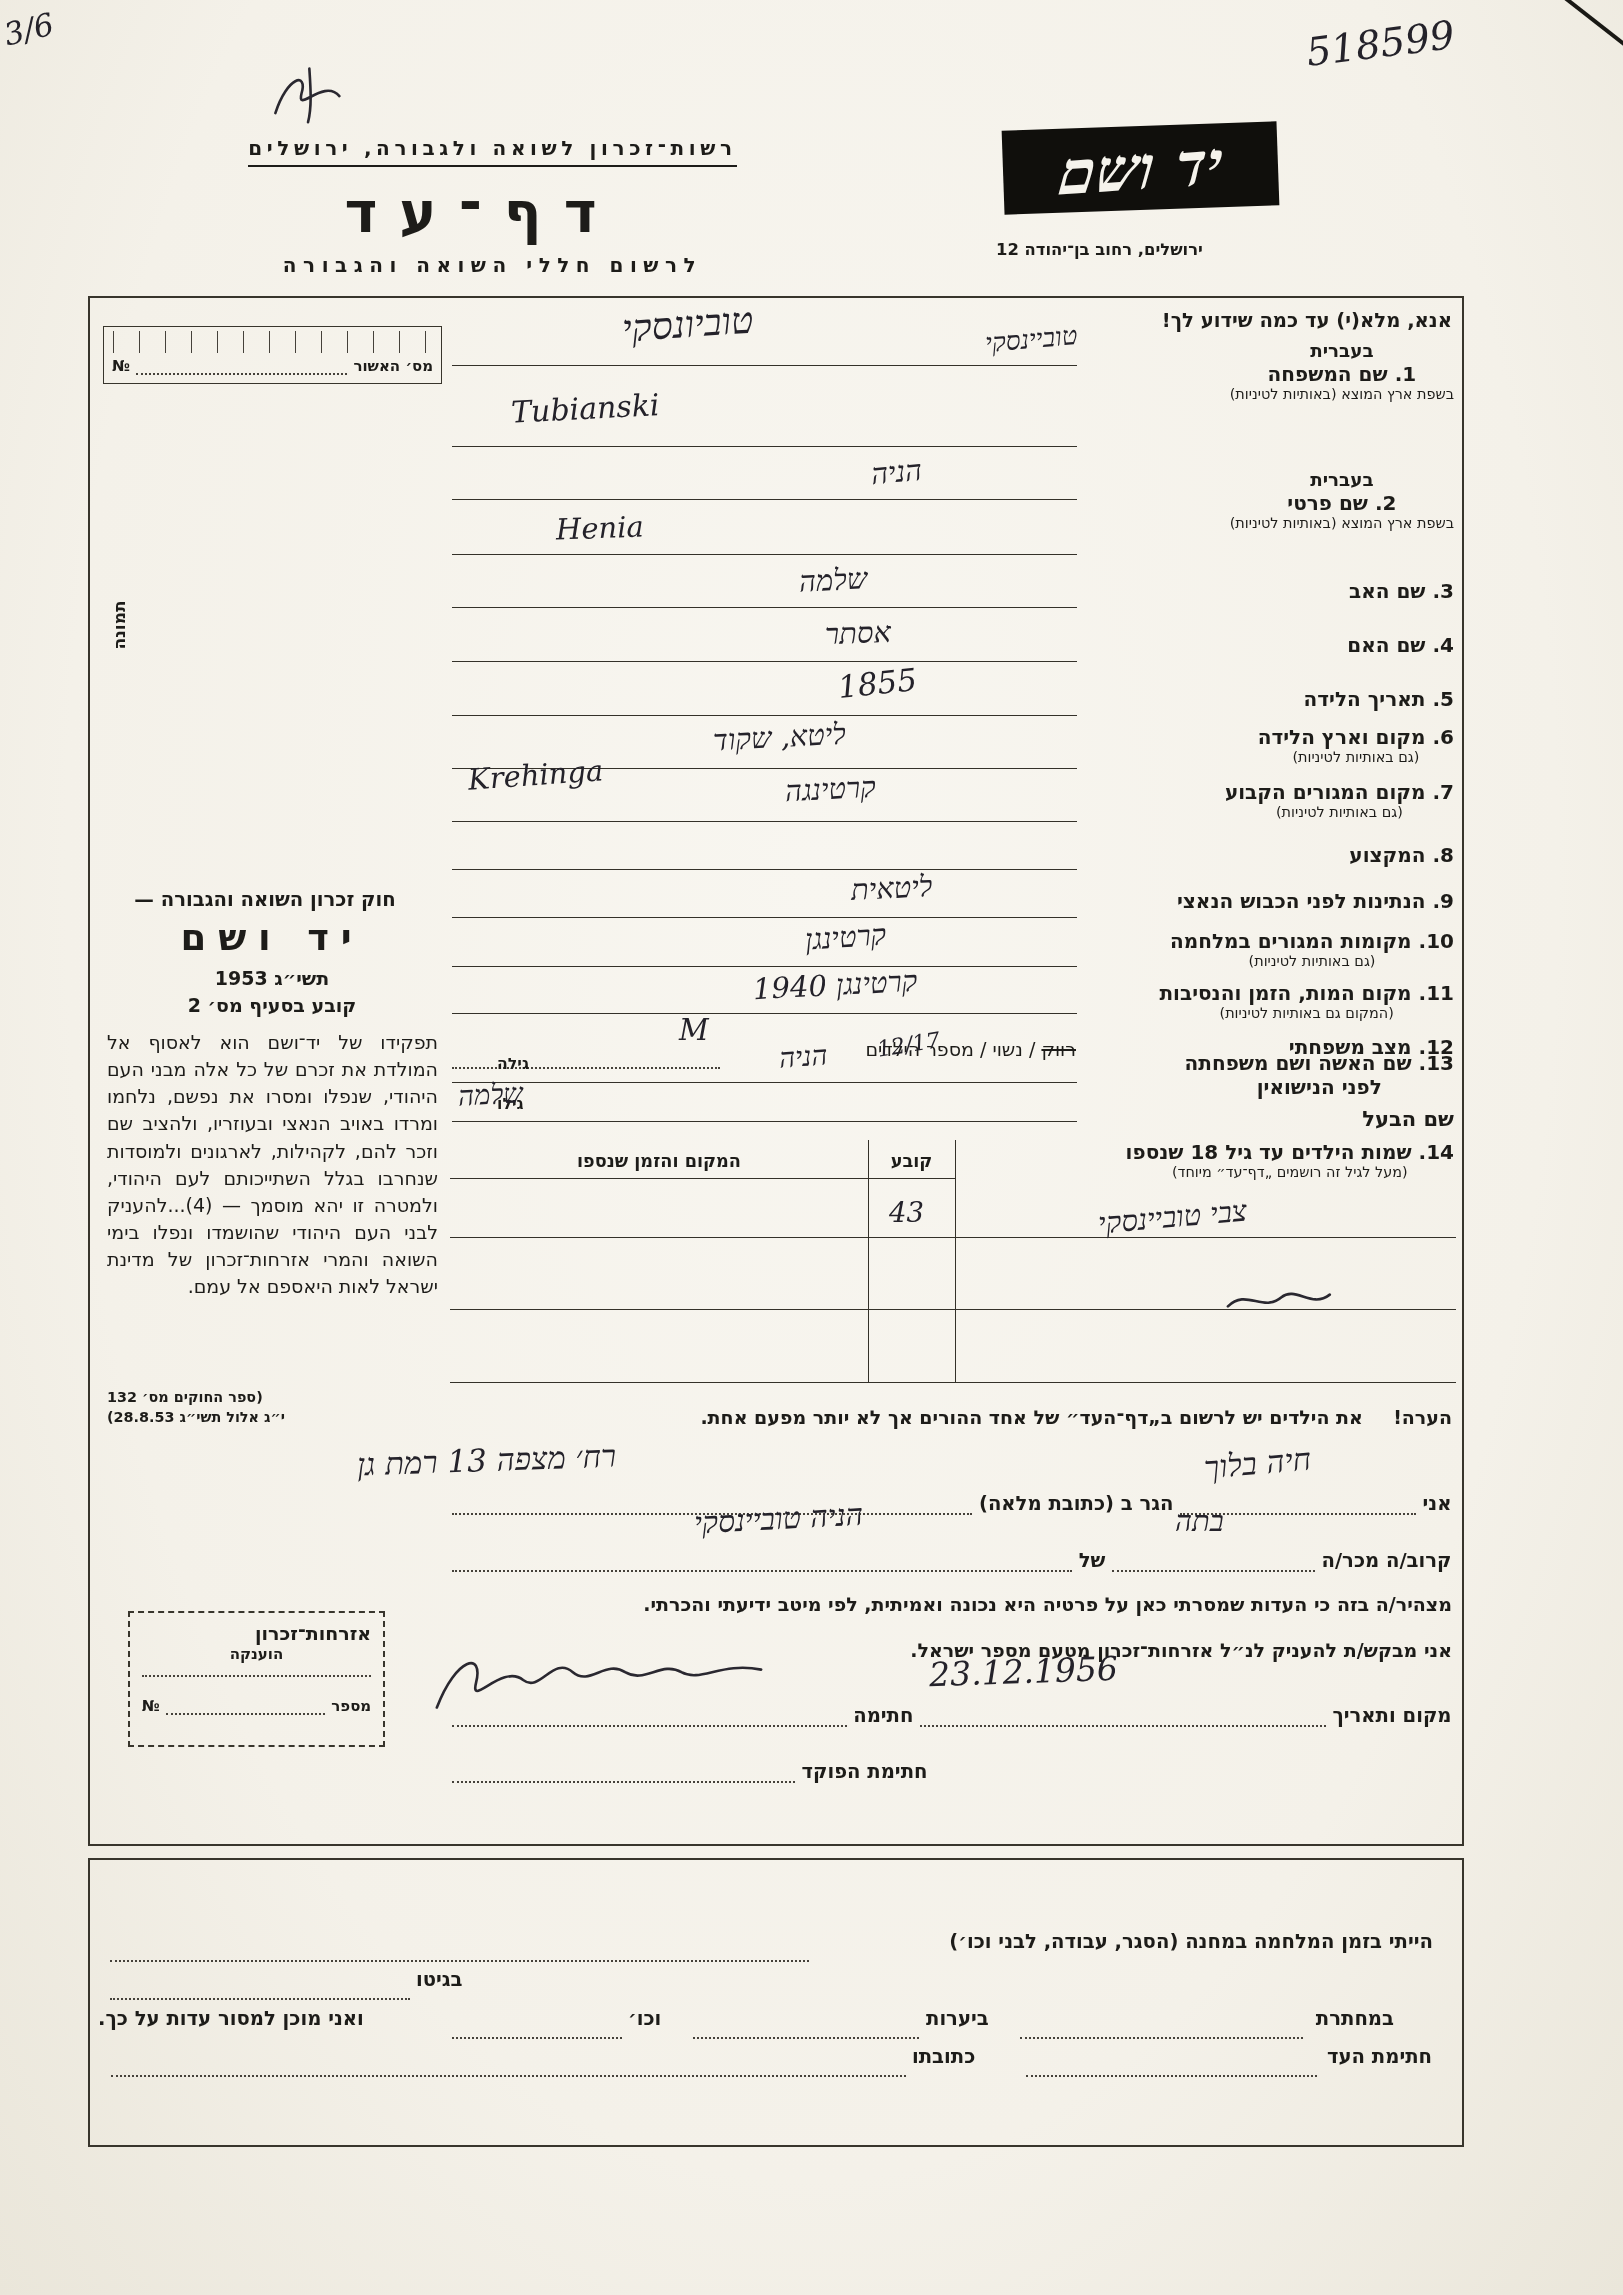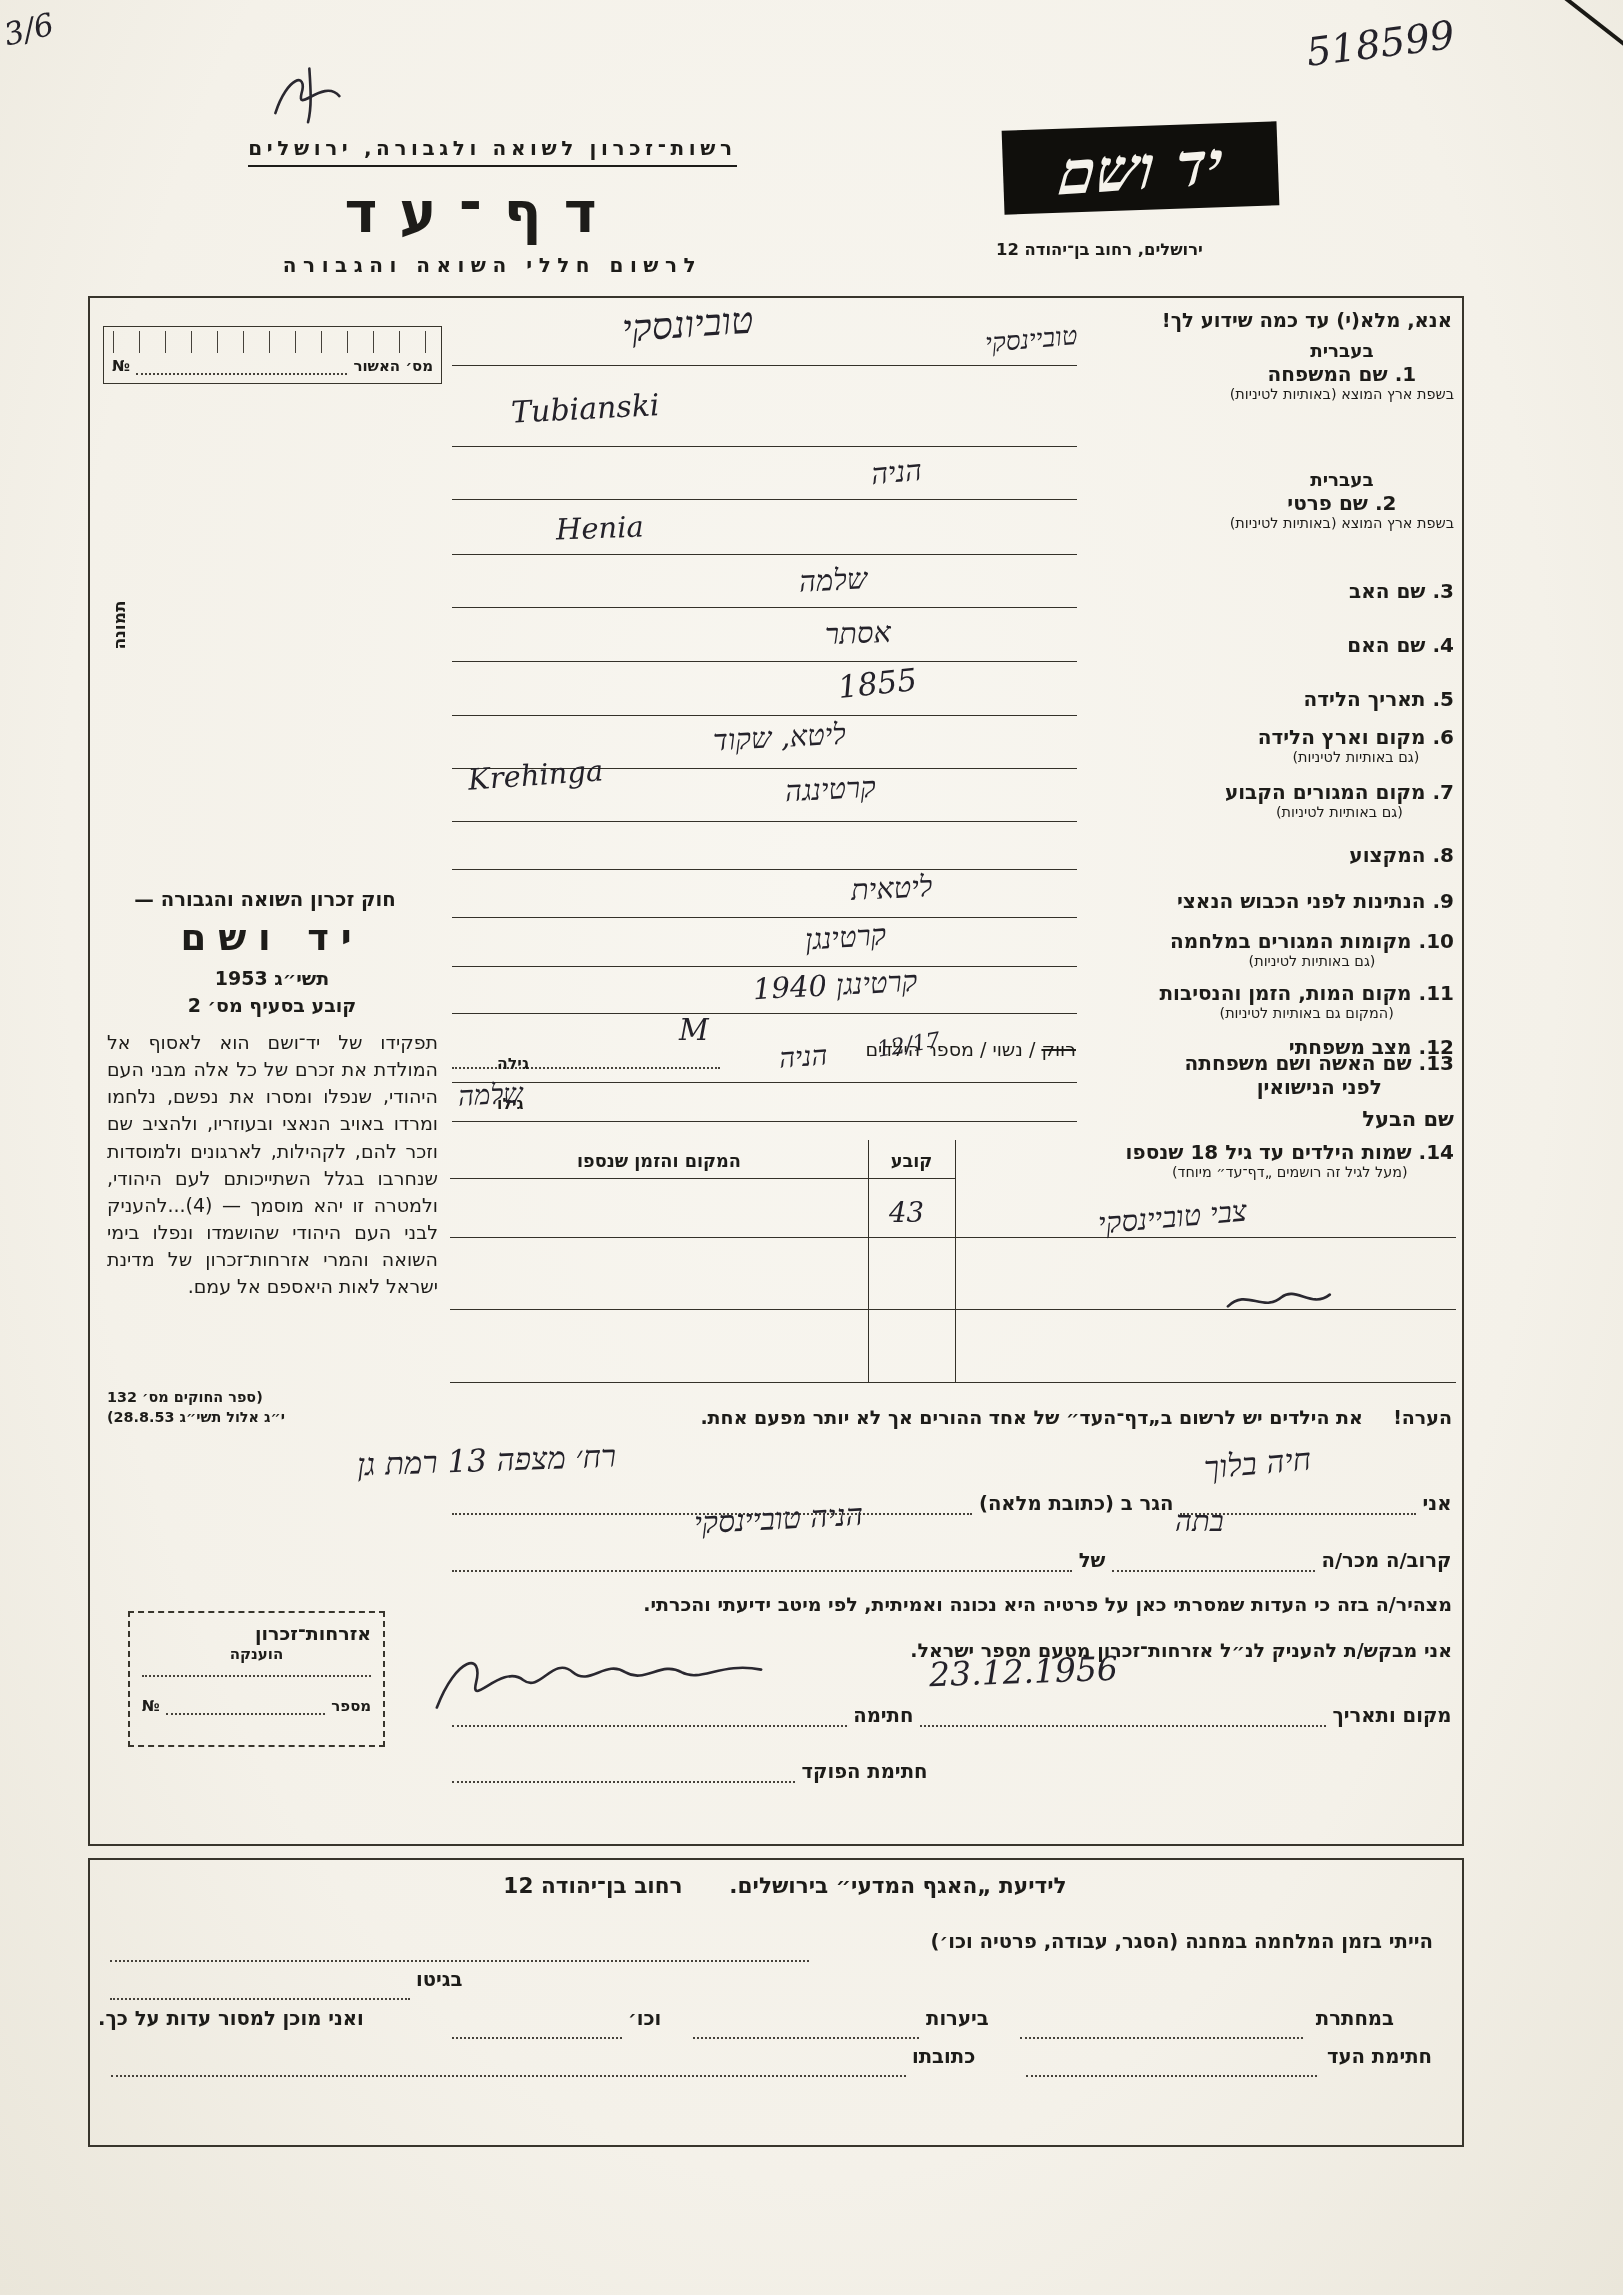--- a/index.html
+++ b/index.html
@@ -239,25 +239,21 @@
   <div class="hw" style="left:1204px; top:1448px; font-size:31px; transform:rotate(-5deg);">חיה בלוך</div>
   <div class="hw" style="left:357px;  top:1445px; font-size:31px; transform:rotate(-2deg);">רח׳ מצפה 13 רמת גן</div>
   <div class="hw" style="left:1175px; top:1507px; font-size:29px;">בתה</div>
   <div class="hw" style="left:694px; top:1504px; font-size:30px; transform:rotate(-3deg);">הניה טוביינסקי</div>
   <div class="hw" style="left:929px; top:1655px; font-size:33px; transform:rotate(-2deg);">23.12.1956</div>
   <svg class="scr abs" style="left:429px; top:1642px;" width="340" height="82" viewBox="0 0 520 125">
     <path d="M12,100 C42,22 84,14 72,62 C62,102 112,32 144,58 C170,78 190,20 220,46 C246,68 270,26 300,46 C330,64 356,28 386,46 C416,62 446,30 508,42"></path>
   </svg>
 
   <div class="abs" style="left:88px; top:1858px; width:1372px; height:285px; border:2px solid #38352c;"></div>
-  <div class="abs cent b" style="left:196px; top:1873px; width:1178px; font-size:21.6px;">
-    <span style="margin:0 19.6px;">לידיעת „האגף המדעי״ בירושלים.</span>
-    <span style="margin:0 19.6px;">רחוב בן־יהודה 12</span>
-  </div>
-  <div class="ftxt" style="right:190px; top:1930px;">הייתי בזמן המלחמה במחנה (הסגר, עבודה, פרטיה וכו׳)</div>
+  <div class="ftxt" style="right:190px; top:1930px;">הייתי בזמן המלחמה במחנה (הסגר, עבודה, לבני וכו׳)</div>
   <div class="dotl" style="left:110px; top:1960px; width:699px;"></div>
   <div class="ftxt" style="left:416px; top:1968px;">בגיטו</div>
   <div class="dotl" style="left:110px; top:1998px; width:300px;"></div>
   <div class="ftxt" style="right:229px; top:2007px;">במחתרת</div>
   <div class="dotl" style="left:1020px; top:2037px; width:283px;"></div>
   <div class="ftxt" style="left:926px; top:2007px;">ביערות</div>
   <div class="dotl" style="left:693px; top:2037px; width:226px;"></div>
   <div class="ftxt" style="left:628px; top:2007px;">וכו׳</div>
   <div class="dotl" style="left:452px; top:2037px; width:170px;"></div>
   <div class="ftxt" style="left:98px; top:2007px;">ואני מוכן למסור עדות על כך.</div>

